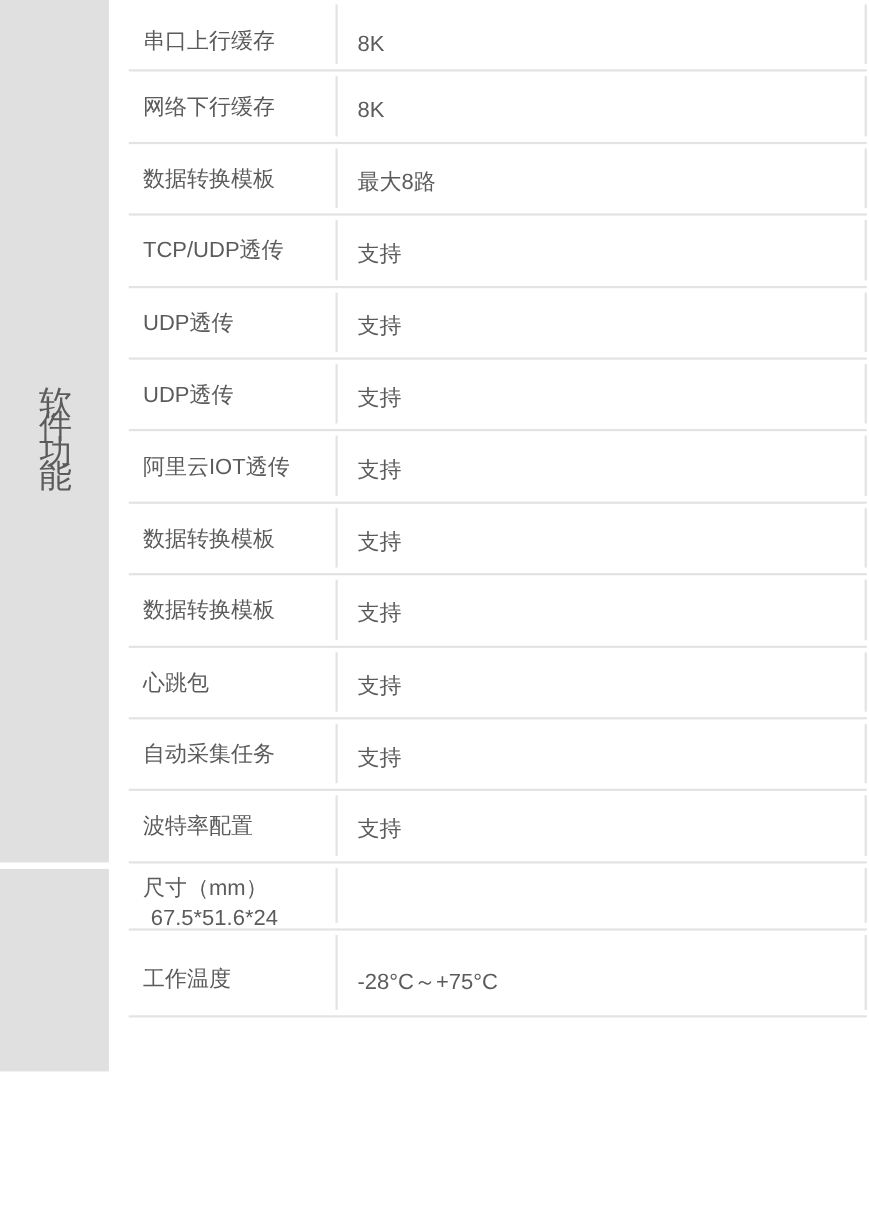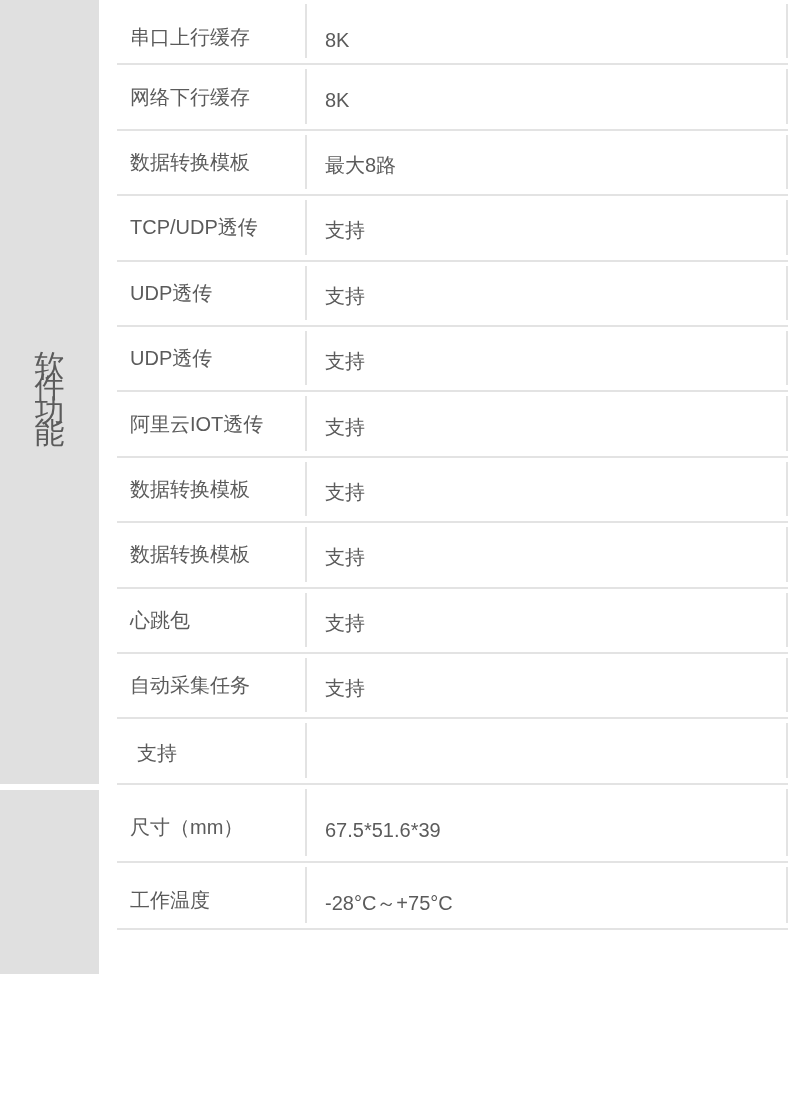--- a/index.html
+++ b/index.html
@@ -46,22 +46,22 @@
   .spec-table {
     position: absolute; left: 117px; top: 0;
     width: 671px;
   }
   .spec-row {
     position: relative;
     display: flex;
     height: 65.4px;
     border-bottom: 2px solid var(--line);
   }
-  .spec-row:nth-child(13) { height: 78px; }
-  .spec-row:nth-child(14), .spec-row:nth-child(15) { height: 67px; }
+  .spec-row:nth-child(13) { height: 61px; flex-direction: column; }
+  .spec-row:nth-child(14), .spec-row:nth-child(15) { height: 79px; }
   .spec-row:nth-child(1) { padding-top: 12px; }
   .spec-row:nth-child(13), .spec-row:nth-child(14), .spec-row:nth-child(15) { padding-top: 10px; }
 
   
   .spec-row::before {
     content: "";
     position: absolute;
     left: 188px; top: 4px; bottom: 5px;
     width: 2px;
     background: var(--line);
@@ -178,29 +178,30 @@
     </div>
 
     <div class="spec-row">
       <div class="spec-label">自动采集任务</div>
       <div class="spec-value">
         <span>支持</span>
       </div>
     </div>
 
     <div class="spec-row">
+      <div class="spec-label">波特率配置</div>
       <div class="spec-value">
         <span>支持</span>
       </div>
     </div>
 
     <div class="spec-row">
       <div class="spec-label">尺寸（mm）</div>
       <div class="spec-value">
-        <span>67.5*51.6*39</span>
+        <span>67.5*51.6*24</span>
       </div>
     </div>
 
     <div class="spec-row">
       <div class="spec-label">工作温度</div>
       <div class="spec-value">
         <span>-28°C～+75°C</span>
       </div>
     </div>
 

